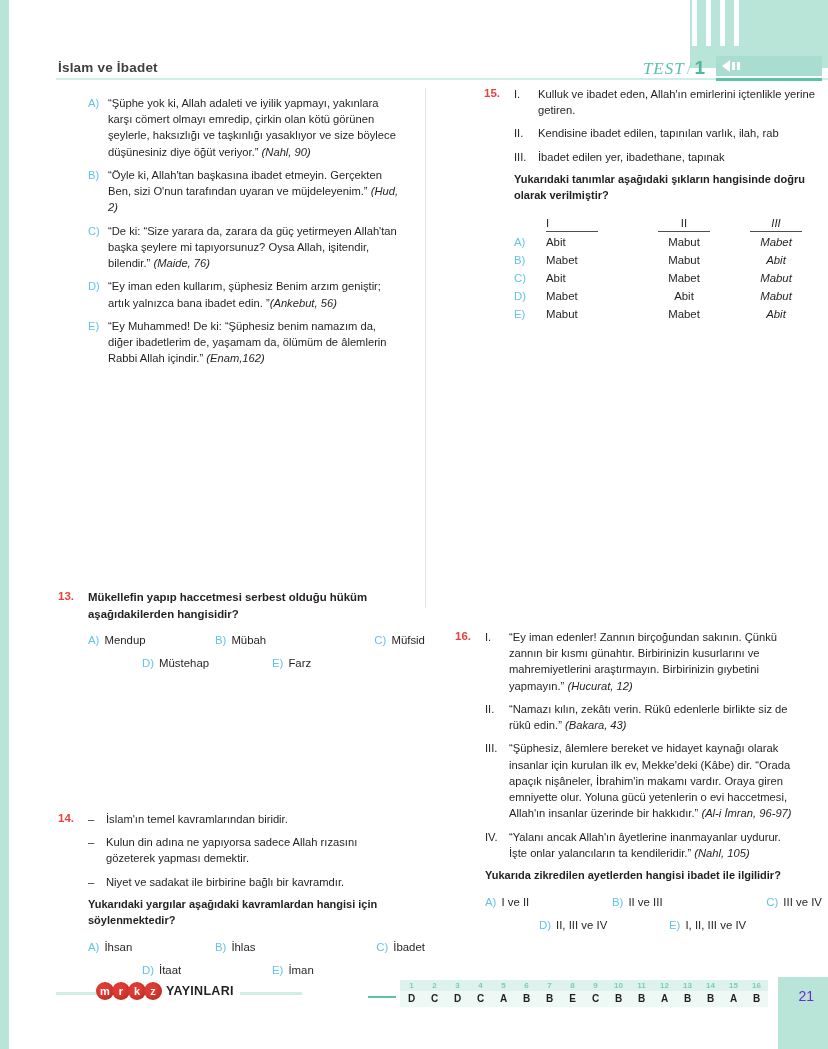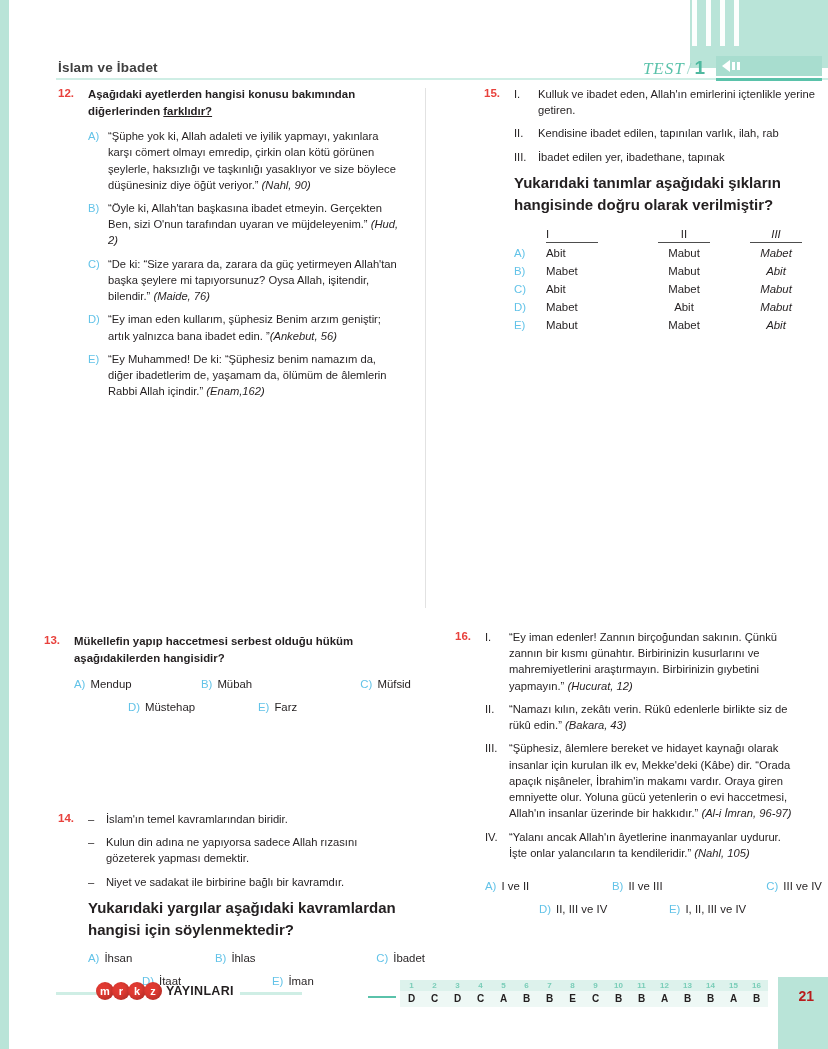--- a/index.html
+++ b/index.html
@@ -159,21 +159,21 @@
     font-weight: normal;
   }
   .stem-item .marker {
     flex: 0 0 24px;
     font-weight: normal;
   }
   .stem-item .marker.dash { flex: 0 0 18px; }
   .stem-item .body { flex: 1 1 auto; }
   .stem-item .body i { font-style: italic; }
   .stem-trailer {
-    font-size: 15px;
+    font-size: 11px;
     font-weight: bold;
     line-height: 1.45;
     margin-top: 2px;
   }
 
   
   .opts-v { margin-top: 9px; margin-left: 30px; }
   .opt-v {
     display: flex;
     align-items: flex-start;
@@ -303,22 +303,22 @@
   .ak-rule {
     position: absolute;
     left: 368px; top: 996px;
     width: 28px; height: 2px;
     background: #5ac2aa;
   }
   .page-no {
     position: absolute;
     right: 14px; top: 988px;
     font-size: 14px;
-    font-weight: bold;
-    color: #b91c1c;
+    font-weight: normal;
+    color: #6d28d9;
   }
 </style>
 </head>
 <body>
 
 <div class="edge-left-teal"></div>
 <div class="edge-left-white"></div>
 <div class="top-band">
   <div class="stripe s1"></div>
   <div class="stripe s2"></div>
@@ -335,24 +335,20 @@
 </div>
 <div class="nav-chip">
   <span class="arrow"></span>
   <span class="bar"></span>
   <span class="bar b2"></span>
 </div>
 <div class="nav-chip-underline"></div>
 <div class="col-divider"></div>
 
 <div class="q" id="q12" style="left:58px; top:86px;">
-  <div class="q-head">
-    <div class="q-num">12.</div>
-    <div class="q-stem"><span>Aşağıdaki ayetlerden hangisi konusu bakımından diğerlerinden </span><span class="u">farklıdır?</span></div>
-  </div>
   <div class="opts-v">
     <div class="opt-v">
       <span class="letter">A)</span>
       <span class="text"><span>“Şüphe yok ki, Allah adaleti ve iyilik yapmayı, yakınlara karşı cömert olmayı emredip, çirkin olan kötü görünen şeylerle, haksızlığı ve taşkınlığı yasaklıyor ve size böylece düşünesiniz diye öğüt veriyor.” </span><i>(Nahl, 90)</i></span>
     </div>
     <div class="opt-v">
       <span class="letter">B)</span>
       <span class="text"><span>“Öyle ki, Allah'tan başkasına ibadet etmeyin. Gerçekten Ben, sizi O'nun tarafından uyaran ve müjdeleyenim.” </span><i>(Hud, 2)</i></span>
     </div>
     <div class="opt-v">
@@ -363,21 +359,21 @@
       <span class="letter">D)</span>
       <span class="text"><span>“Ey iman eden kullarım, şüphesiz Benim arzım geniştir; artık yalnızca bana ibadet edin. ”</span><i>(Ankebut, 56)</i></span>
     </div>
     <div class="opt-v">
       <span class="letter">E)</span>
       <span class="text"><span>“Ey Muhammed! De ki: “Şüphesiz benim namazım da, diğer ibadetlerim de, yaşamam da, ölümüm de âlemlerin Rabbi Allah içindir.” </span><i>(Enam,162)</i></span>
     </div>
   </div>
 </div>
 
-<div class="q" id="q13" style="left:44px; top:589px;margin-top:44px;">
+<div class="q" id="q13" style="left:58px; top:589px;">
   <div class="q-head">
     <div class="q-num">13.</div>
     <div class="q-stem">Mükellefin yapıp haccetmesi serbest olduğu hüküm aşağıdakilerden hangisidir?</div>
   </div>
   <div class="opts-inline">
     <div class="opts-row row3">
       <span class="cell">
           <span class="letter">A)</span>
           <span>Mendup</span>
         </span>
@@ -532,20 +528,21 @@
         </div>
         <div class="stem-item">
           <span class="marker">III.</span>
           <span class="body"><span>“Şüphesiz, âlemlere bereket ve hidayet kaynağı olarak insanlar için kurulan ilk ev, Mekke'deki (Kâbe) dir. “Orada apaçık nişâneler, İbrahim'in makamı vardır. Oraya giren emniyette olur. Yoluna gücü yetenlerin o evi haccetmesi, Allah'ın insanlar üzerinde bir hakkıdır.” </span><i>(Al-i İmran, 96-97)</i></span>
         </div>
         <div class="stem-item">
           <span class="marker">IV.</span>
           <span class="body"><span>“Yalanı ancak Allah'ın âyetlerine inanmayanlar uydurur. İşte onlar yalancıların ta kendileridir.” </span><i>(Nahl, 105)</i></span>
         </div>
       </div>
+      <div class="stem-trailer">Yukarıda zikredilen ayetlerden hangisi ibadet ile ilgilidir?</div>
     </div>
   </div>
   <div class="opts-inline">
     <div class="opts-row row3">
       <span class="cell">
           <span class="letter">A)</span>
           <span>I ve II</span>
         </span>
       <span class="cell">
           <span class="letter">B)</span>

